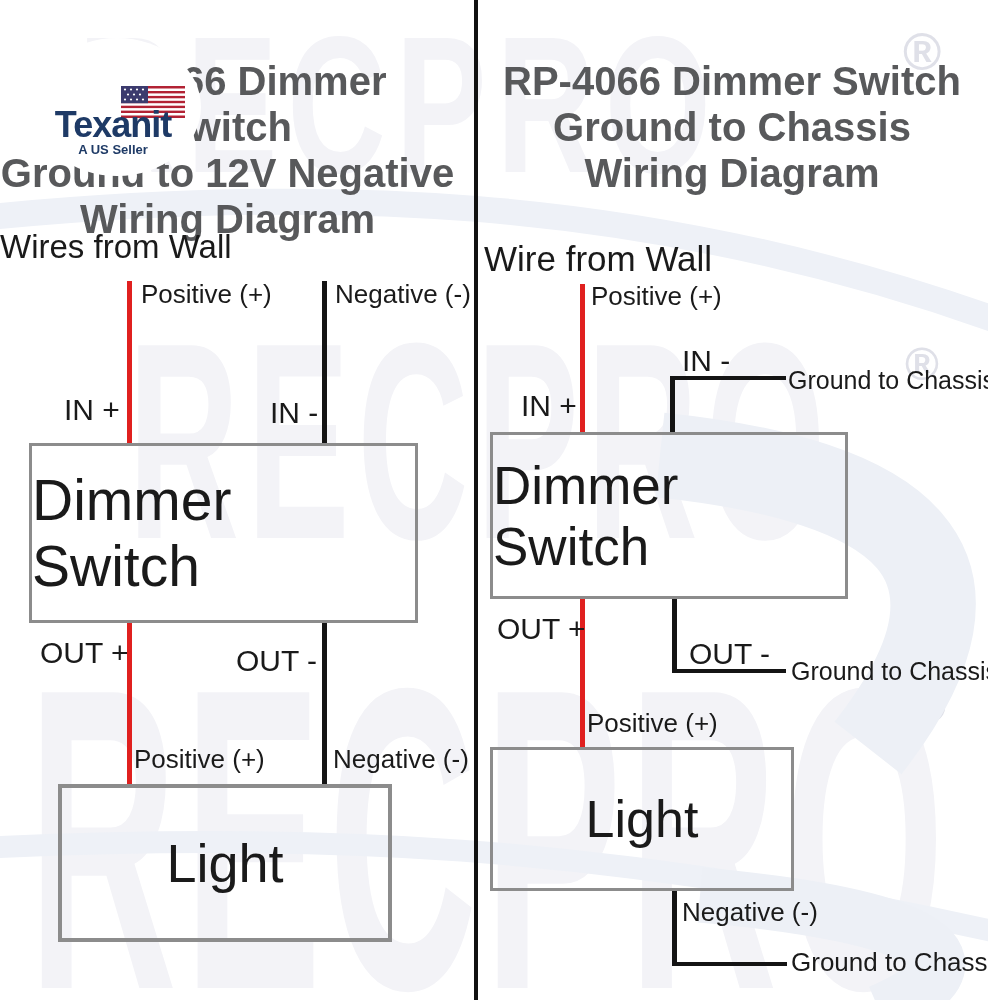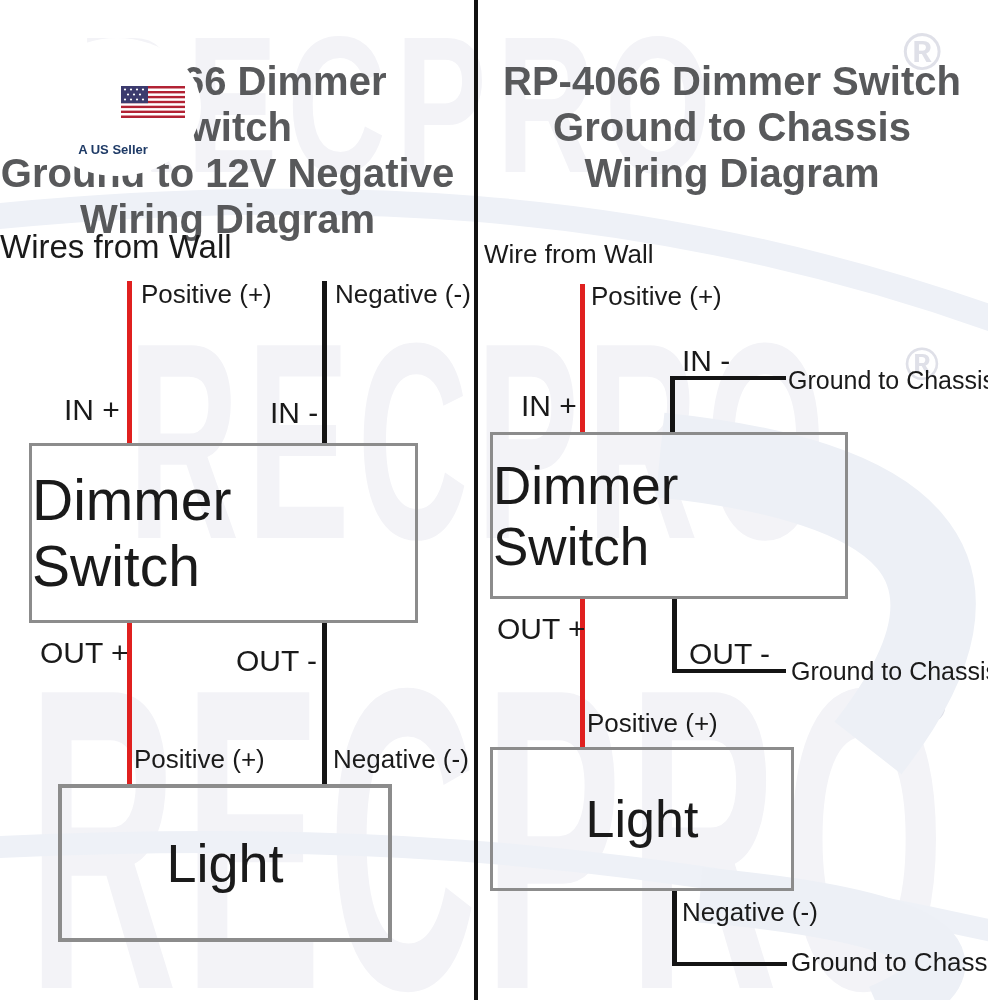--- a/index.html
+++ b/index.html
@@ -47,21 +47,21 @@
     font-weight:bold;font-size:13px;color:var(--logo-navy,#1e3a66);
   }
   .logo-flag{position:absolute;left:88px;top:48px;}
   
   .lbl{position:absolute;z-index:2;white-space:nowrap;}
   .f22{font-size:26px;}
   .f25{font-size:25px;}
   .f26{font-size:26px;}
   .f30{font-size:30px;}
   .f33{font-size:33px;}
-  .f35{font-size:26px;}
+  .f35{font-size:35px;}
   .wire{position:absolute;z-index:1;}
   .red{background:var(--wire-positive,#e0201f);}
   .blk{background:var(--wire-negative,#141414);}
   .box{
     position:absolute;z-index:2;box-sizing:border-box;background:transparent;
     border:3px solid var(--box-border,#8c8c8c);
     display:flex;align-items:center;justify-content:center;
   }
   .box-dimmer-l{left:29px;top:443px;width:389px;height:180px;font-size:57px;}
   .box-light-l{left:58px;top:784px;width:334px;height:158px;border-width:4px;font-size:54px;}
@@ -113,20 +113,21 @@
           <circle cx="22" cy="3.5" r="1.1"></circle>
         <circle cx="7" cy="8.5" r="1.1"></circle>
           <circle cx="13" cy="8.5" r="1.1"></circle>
           <circle cx="19" cy="8.5" r="1.1"></circle>
         <circle cx="4" cy="13.5" r="1.1"></circle>
           <circle cx="10" cy="13.5" r="1.1"></circle>
           <circle cx="16" cy="13.5" r="1.1"></circle>
           <circle cx="22" cy="13.5" r="1.1"></circle>
       </g>
     </svg>
+    <div class="logo-name">Texanit</div>
     <div class="logo-tag">A US Seller</div>
   </div>
 
   <div class="lbl f33" style="left:0;top:228px;width:458px;text-align:left;">Wires from Wall</div>
 
   <div class="wire red" style="left:127px;top:281px;width:5px;height:163px;"></div>
   <div class="wire blk" style="left:322px;top:281px;width:5px;height:163px;"></div>
   <div class="lbl f22" style="left:141px;top:279px;">Positive (+)</div>
   <div class="lbl f22" style="left:335px;top:279px;">Negative (-)</div>
   <div class="lbl f30" style="left:64px;top:393px;">IN +</div>

